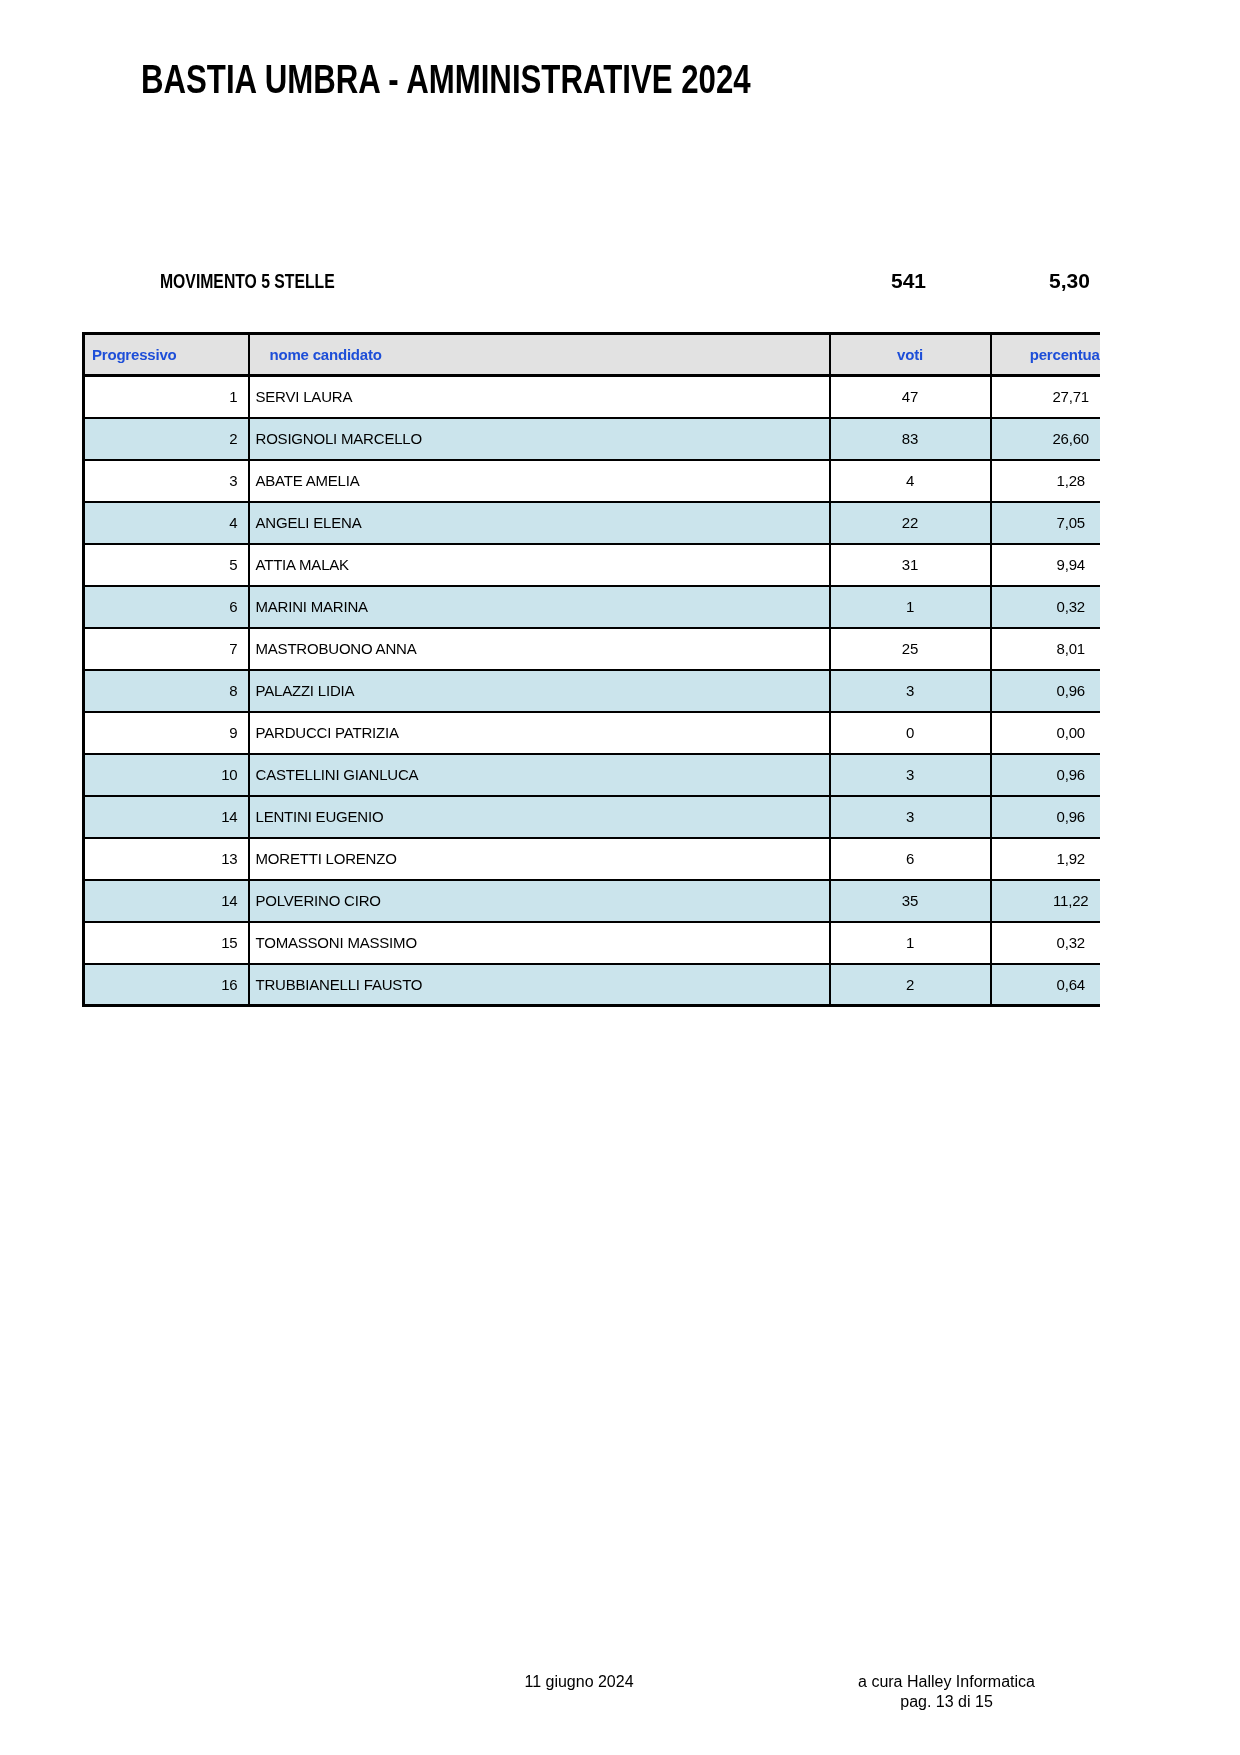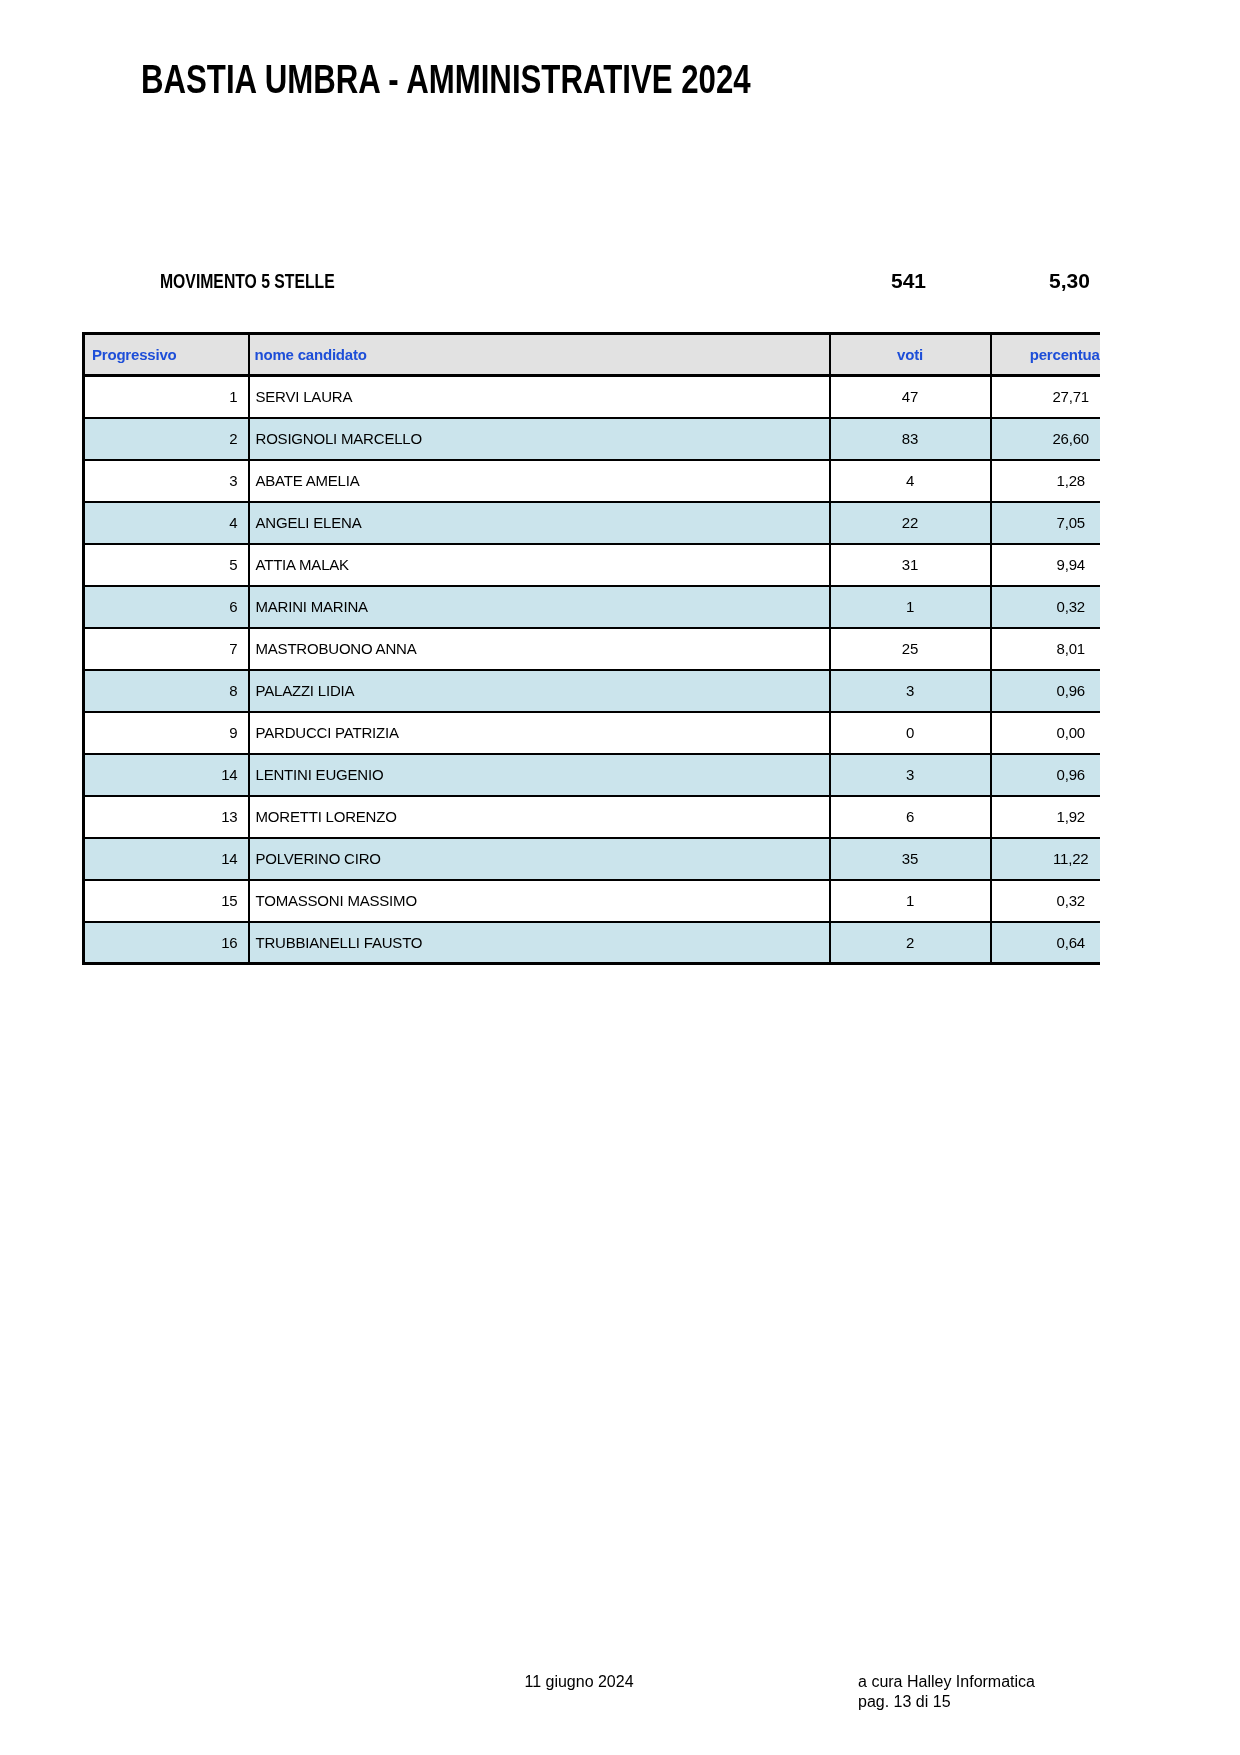--- a/index.html
+++ b/index.html
@@ -104,41 +104,41 @@
     box-sizing: border-box;
   }
   .pref-table th {
     background: #e2e2e2;
     color: #1d4ed8;
     font-weight: bold;
     font-size: 15px;
     border-bottom: 3px solid #000;
   }
   th.h-prog { text-align: left; padding-left: 7px; }
-  th.h-nome { text-align: left; padding-left: 5px; }
+  th.h-nome { text-align: left; padding-left: 20px; }
   th.h-voti, th.h-perc { text-align: center; }
   td.c-prog { text-align: right; padding-right: 10px; }
   td.c-nome { text-align: left; padding-left: 6px; }
   td.c-voti, td.c-perc { text-align: center; }
   tr.alt td { background: #cbe4ec; }
   
   .footer-date-wrap {
     position: absolute;
     left: 0;
     top: 1672px;
     width: 1158px;
     text-align: center;
     font-size: 16px;
     line-height: 20px;
   }
   .footer-right {
     position: absolute;
     right: 65px;
     top: 1672px;
-    text-align: left;
+    text-align: center;
     font-size: 16px;
     line-height: 20px;
   }
 </style>
 </head>
 <body>
 
 <div id="page">
 
   <div class="doc-title">BASTIA UMBRA - AMMINISTRATIVE 2024</div>
@@ -215,20 +215,26 @@
           <td class="c-voti">3</td>
           <td class="c-perc">0,96</td>
         </tr>
         <tr>
           <td class="c-prog">9</td>
           <td class="c-nome">PARDUCCI PATRIZIA</td>
           <td class="c-voti">0</td>
           <td class="c-perc">0,00</td>
         </tr>
         <tr class="alt">
+          <td class="c-prog">10</td>
+          <td class="c-nome">CASTELLINI GIANLUCA</td>
+          <td class="c-voti">3</td>
+          <td class="c-perc">0,96</td>
+        </tr>
+        <tr class="alt">
           <td class="c-prog">14</td>
           <td class="c-nome">LENTINI EUGENIO</td>
           <td class="c-voti">3</td>
           <td class="c-perc">0,96</td>
         </tr>
         <tr>
           <td class="c-prog">13</td>
           <td class="c-nome">MORETTI LORENZO</td>
           <td class="c-voti">6</td>
           <td class="c-perc">1,92</td>

